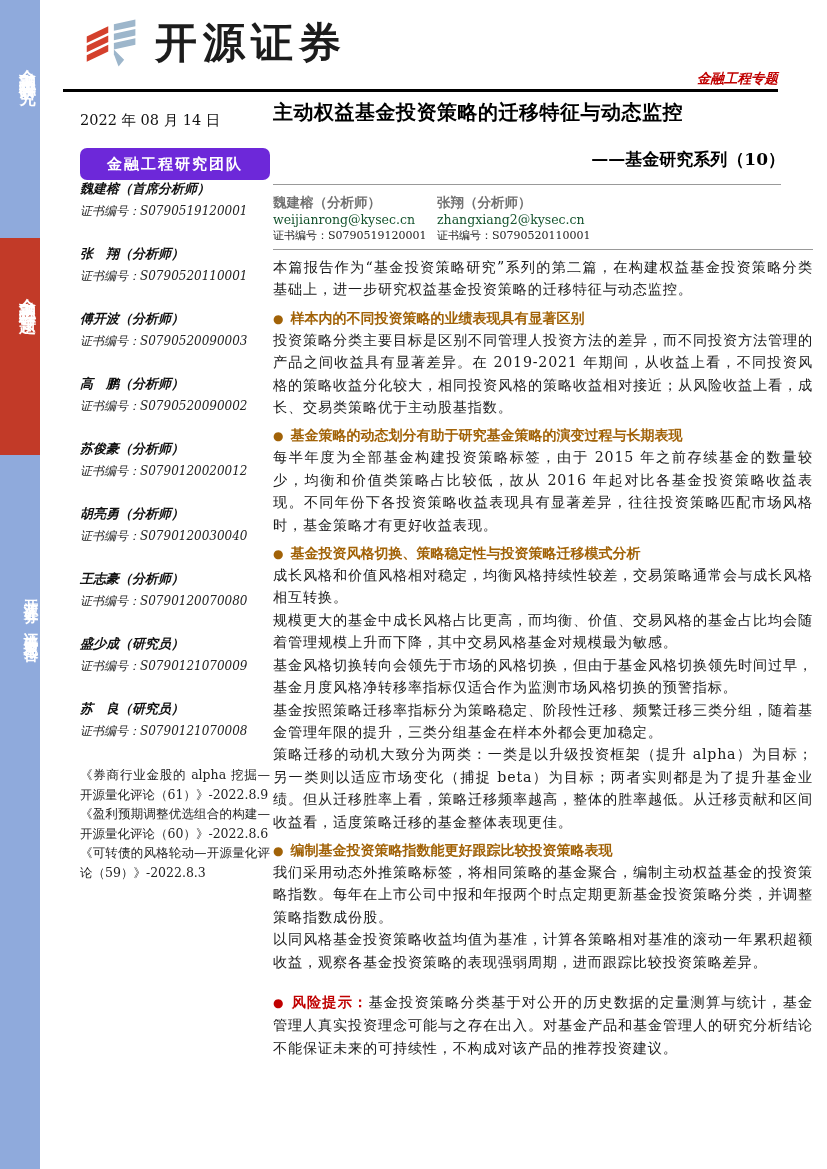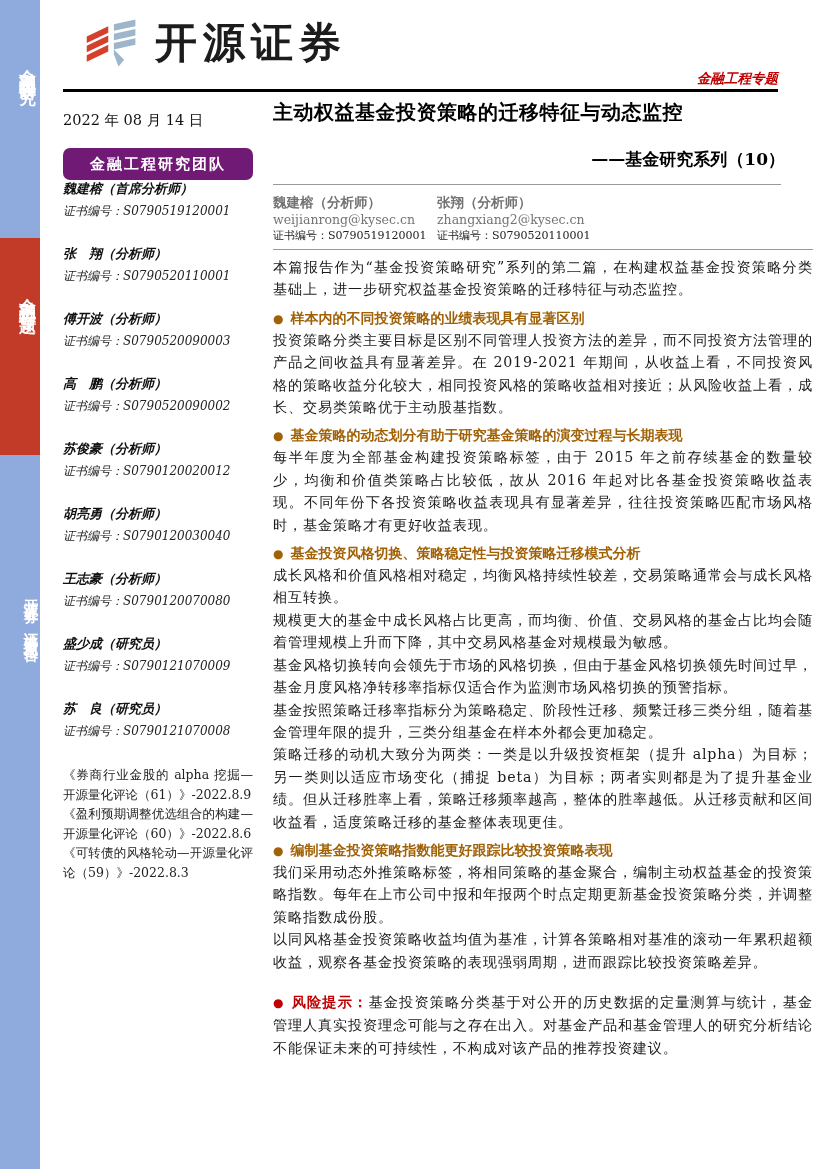--- a/index.html
+++ b/index.html
@@ -18,44 +18,44 @@
   .content{position:absolute;left:63px;top:0;width:750px;height:1169px;}
   
   .logo-row{position:absolute;left:20px;top:16px;display:flex;align-items:center;}
   .logo-mark{width:58px;height:54px;margin-right:14px;}
   .wordmark{font-family:"Liberation Sans","DejaVu Sans",sans-serif;font-weight:bold;
             font-size:42px;letter-spacing:6px;color:#1c1c1c;line-height:54px;}
   .topic-label{position:absolute;right:35px;top:70px;color:#C00000;font-weight:bold;
                font-style:italic;font-size:13.5px;}
   .header-rule{position:absolute;left:0;top:89px;width:715px;height:2.5px;background:#000;}
   
-  .left-col{position:absolute;left:0;top:100px;width:192px;}
+  .left-col{position:absolute;left:17px;top:100px;width:192px;}
   .report-date{margin-top:10px;font-size:14.5px;line-height:20px;color:#111;}
-  .navy-box{margin-top:18px;width:190px;height:32px;background:#701a75;border-radius:7px;
+  .navy-box{margin-top:18px;width:190px;height:32px;background:#6d28d9;border-radius:7px;
             display:flex;align-items:center;justify-content:center;color:#fff;
             font-size:15px;font-weight:bold;letter-spacing:2px;}
   .analyst-entry{margin-bottom:26px;font-style:italic;}
   .analyst-entry:first-of-type{margin-top:15px;}
   .an-name{font-size:13px;font-weight:bold;line-height:17px;color:#111;}
   .an-cert{margin-top:7px;font-size:12px;line-height:15px;color:#222;}
   .reports-box{margin-top:43px;}
   .report-list{margin-top:8px;width:190px;font-size:12.5px;line-height:19.5px;
                text-align:justify;color:#222;}
   .report-item{margin:0;}
   
   .right-col{position:absolute;left:210px;top:98px;width:540px;}
   .doc-title{font-size:20px;line-height:28px;font-weight:bold;letter-spacing:0.5px;color:#000;}
   .doc-subtitle{margin-top:22px;text-align:right;padding-right:28px;font-size:17px;
                 font-weight:bold;color:#000;}
   .thin-rule{margin-top:13px;width:508px;height:1px;background:#999;}
   .thin-rule.under{margin-top:3px;width:540px;}
   .m-analysts{display:flex;padding:8px 0 3px 0;}
   .m-an{width:164px;}
   .m-an-name{font-size:13.5px;font-weight:bold;line-height:18px;color:#737373;}
-  .m-an-email{font-size:12.5px;line-height:17px;color:#737373;}
+  .m-an-email{font-size:12.5px;line-height:17px;color:#14532d;}
   .m-an-cert{font-size:11px;line-height:15px;color:#222;}
   .body-text{font-size:14.2px;line-height:22.4px;text-align:justify;letter-spacing:0.8px;color:#1a1a1a;}
   .intro{margin:6px 0 0 0;}
   .sec-h{margin:8px 0 0 0;font-size:14px;line-height:19px;font-weight:bold;color:#a16207;}
   .bullet{margin-right:7px;font-size:12px;}
   .sec-p{margin:0;}
   .risk{margin-top:18px;}
   .risk-label{color:#C00000;font-weight:bold;}
   
   .footer{position:absolute;left:48px;top:1087px;width:730px;}

